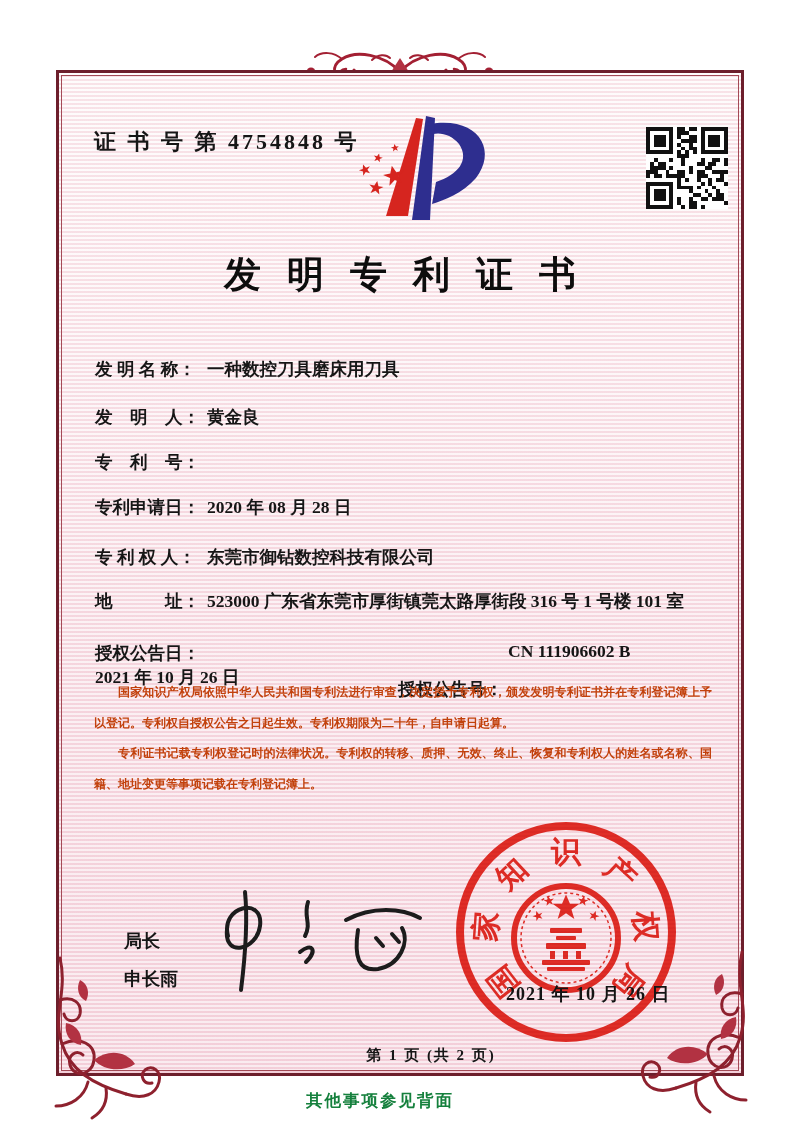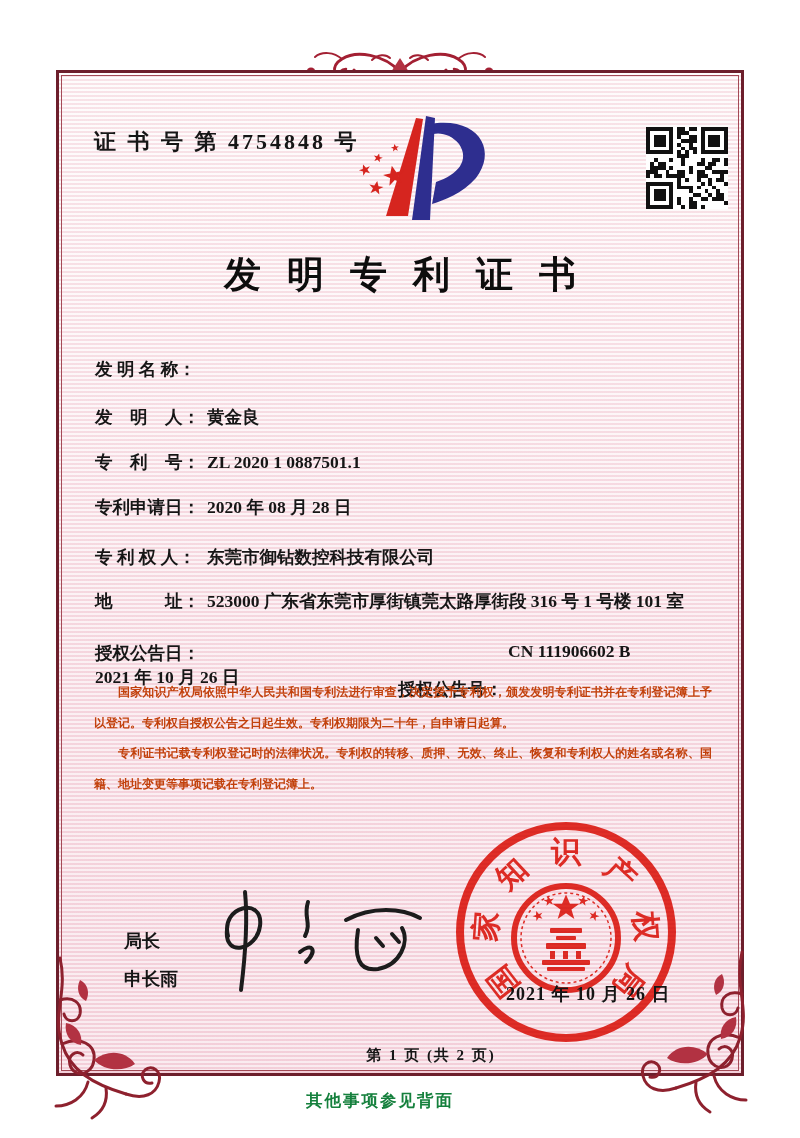--- a/index.html
+++ b/index.html
@@ -302,28 +302,28 @@
     <rect x="9" y="20" width="1" height="1" fill="#111111"></rect>
     <rect x="11" y="20" width="1" height="1" fill="#111111"></rect>
     <rect x="12" y="20" width="1" height="1" fill="#111111"></rect>
     <rect x="14" y="20" width="1" height="1" fill="#111111"></rect>
   </svg>
 
 <div class="title">发明专利证书</div>
 
 <div class="row" style="top:356px">
   <span class="label">发 明 名 称：</span>
+  <span class="value">一种数控刀具磨床用刀具</span>
 </div>
 <div class="row" style="top:404px">
   <span class="label">发　明　人：</span>
   <span class="value">黄金良</span>
 </div>
 <div class="row" style="top:449px">
   <span class="label">专　利　号：</span>
-  <span class="value">ZL 2020 1 0887501.1</span>
 </div>
 <div class="row" style="top:494px">
   <span class="label">专利申请日：</span>
   <span class="value">2020 年 08 月 28 日</span>
 </div>
 <div class="row" style="top:544px">
   <span class="label">专 利 权 人：</span>
   <span class="value">东莞市御钻数控科技有限公司</span>
 </div>
 <div class="row row-addr" style="top:588px">

